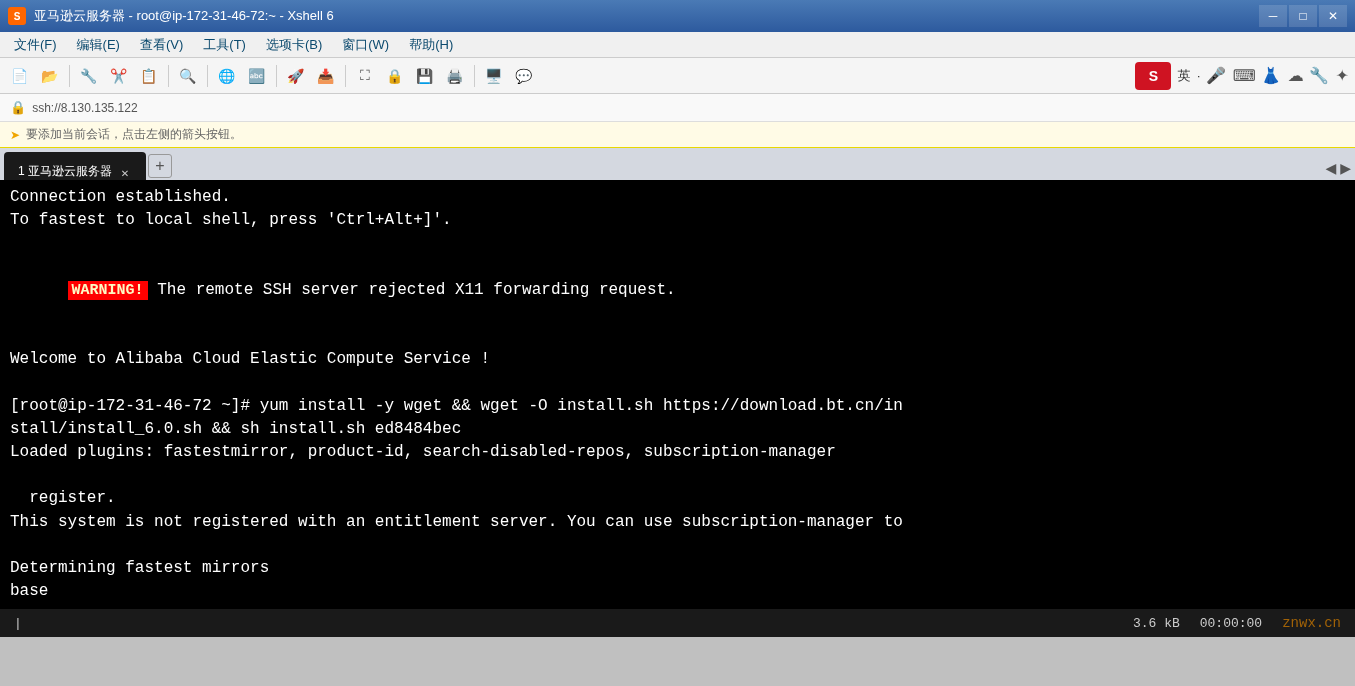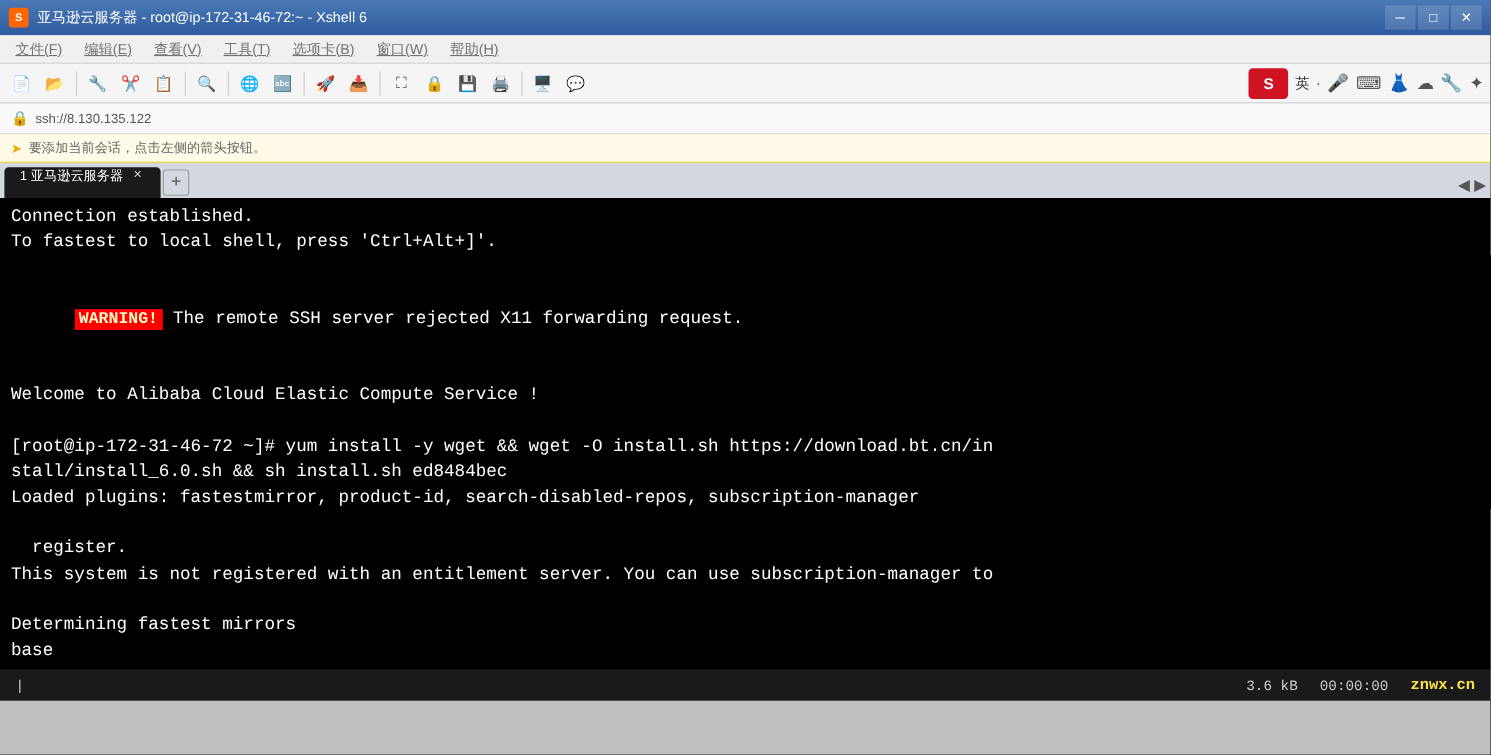--- a/index.html
+++ b/index.html
@@ -50,22 +50,21 @@
       height: 26px;
       display: flex;
       align-items: center;
       padding: 0 4px;
       border-bottom: 1px solid #ccc;
       font-size: 13px;
     }
     .menu-item {
       padding: 2px 10px;
       cursor: pointer;
-      color: #737373;
-      text-decoration: underline;
+      color: #0c4a6e;
     }
 
     
     .toolbar {
       background: #f5f5f5;
       height: 36px;
       display: flex;
       align-items: center;
       padding: 0 6px;
       border-bottom: 1px solid #ccc;
@@ -147,21 +146,21 @@
       align-items: flex-end;
       padding: 0 4px;
       gap: 2px;
     }
     .tab {
       background: #2c2c2c;
       color: white;
       height: 28px;
       padding: 0 14px;
       display: flex;
-      align-items: flex-start;
+      align-items: flex-end;
       font-size: 12px;
       gap: 6px;
       border-radius: 4px 4px 0 0;
       cursor: pointer;
     }
     .tab.active { background: #1a1a1a; }
     .tab-close {
       width: 14px;
       height: 14px;
       display: flex;
@@ -232,22 +231,22 @@
       font-size: 13px;
       font-family: 'Courier New', monospace;
     }
     .status-right {
       margin-left: auto;
       display: flex;
       gap: 20px;
       align-items: center;
     }
     .status-brand {
-      color: #fde047;
-      font-weight: bold;
+      color: #a16207;
+      font-weight: normal;
       font-size: 14px;
     }
   </style>
 </head>
 <body>
 
 <div class="title-bar">
   <div class="title-bar-left">
     <div class="title-bar-icon">S</div>
     <span>亚马逊云服务器 - root@ip-172-31-46-72:~ - Xshell 6</span>

